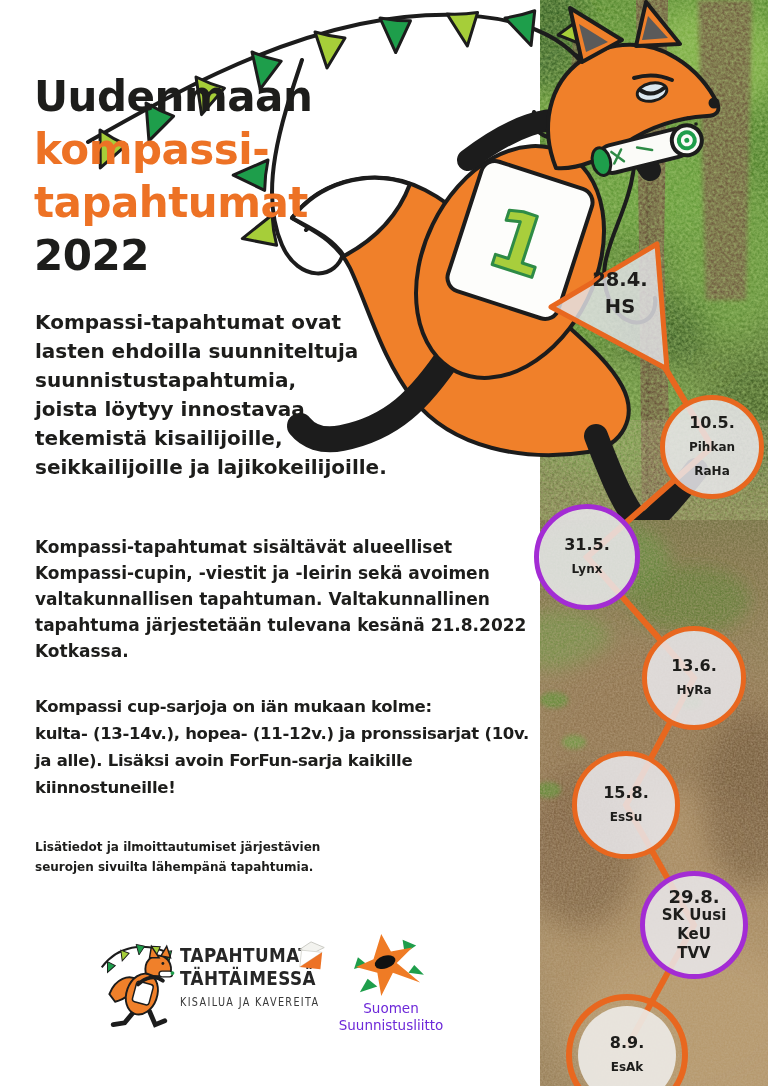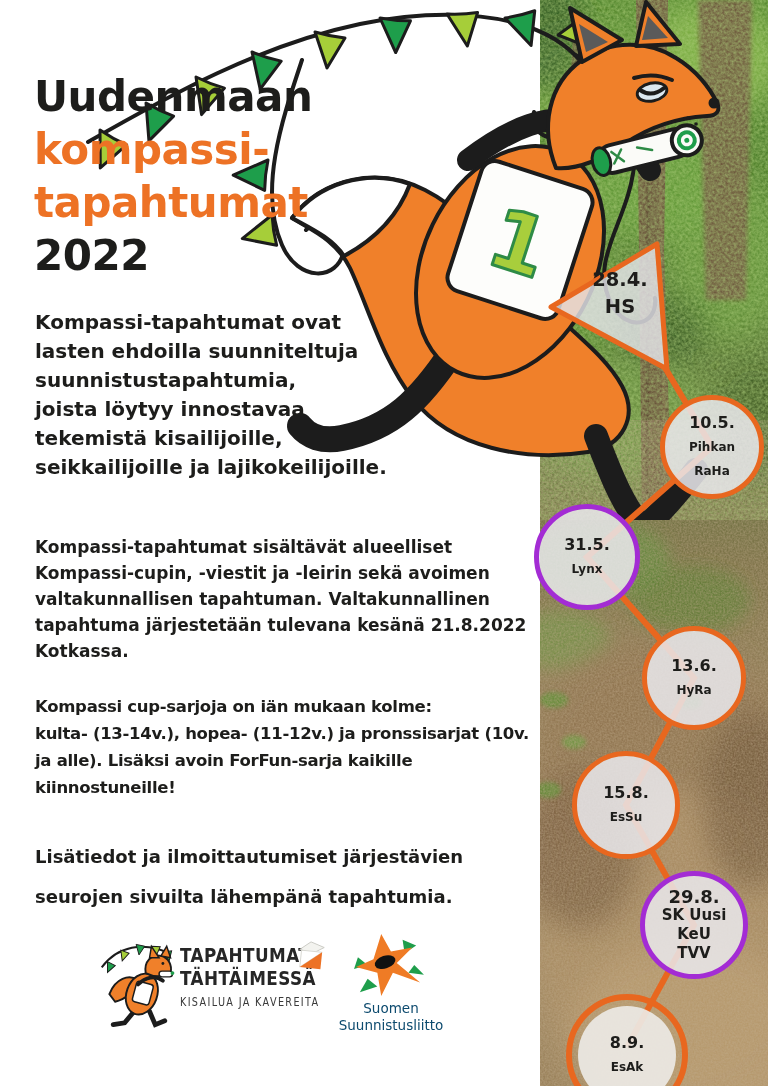--- a/index.html
+++ b/index.html
@@ -19,21 +19,21 @@
   .title-block { position:absolute; left:34px; top:70px; z-index:4; }
   .title-line { font-size:42px; font-weight:bold; line-height:53px; letter-spacing:-0.5px; }
   .title-black { color:#1d1d1b; }
   .title-orange { color:#ed7225; }
   
   .para { position:absolute; left:35px; width:505px; font-weight:bold;
           white-space:pre-line; color:#1d1d1b; z-index:4; }
   .para-1 { top:308px; font-size:20px;   line-height:29px; }
   .para-2 { top:534px; font-size:17px;   line-height:26px; }
   .para-3 { top:693px; font-size:16.5px; line-height:27px; letter-spacing:-0.3px; }
-  .para-4 { top:837px; font-size:18px;   line-height:40px; }
+  .para-4 { top:837px; font-size:12px;   line-height:20px; }
   
   .marker-triangle-svg { position:absolute; left:543px; top:236px; z-index:5; }
   .marker-triangle-text { position:absolute; left:572px; top:266px; width:96px; z-index:6;
      text-align:center; font-weight:bold; font-size:19.5px; line-height:27px; white-space:pre-line; }
   .event-circle {
     position:absolute; z-index:5; border-radius:50%;
     border:5px solid #e8671f; background:rgba(233,232,235,0.86);
     display:flex; flex-direction:column; align-items:center; justify-content:center;
     text-align:center; font-weight:bold;
   }
@@ -47,21 +47,21 @@
     display:flex; flex-direction:column; align-items:center; justify-content:center; }
   
   .footer { position:absolute; left:0; top:930px; width:540px; height:120px; z-index:4; }
   .logo-fox { position:absolute; left:96px; top:4px; }
   .brand-text { position:absolute; left:180px; top:14px; transform:scaleX(0.84); transform-origin:left top; }
   .brand-line { font-size:20px; font-weight:bold; letter-spacing:0.5px; color:#262626; line-height:23px; }
   .brand-tagline { margin-top:5px; font-size:11.5px; font-weight:normal; letter-spacing:1.6px; color:#3a3a3a; }
   .flag-icon { position:absolute; left:296px; top:10px; }
   .ssl-logo { position:absolute; left:352px; top:2px; }
   .ssl-name { position:absolute; left:326px; top:70px; width:130px; text-align:center;
-     font-size:13.5px; line-height:17px; color:#0c4a6e; white-space:pre-line; font-weight:normal; }
+     font-size:13.5px; line-height:17px; color:#6d28d9; white-space:pre-line; font-weight:normal; }
 </style>
 </head>
 <body>
 
 <div class="poster">
 
   <div class="photo-strip">
     <svg width="228" height="1086" viewBox="0 0 228 1086">
       <defs>
         <linearGradient id="pg" x1="0" y1="0" x2="0" y2="1">

